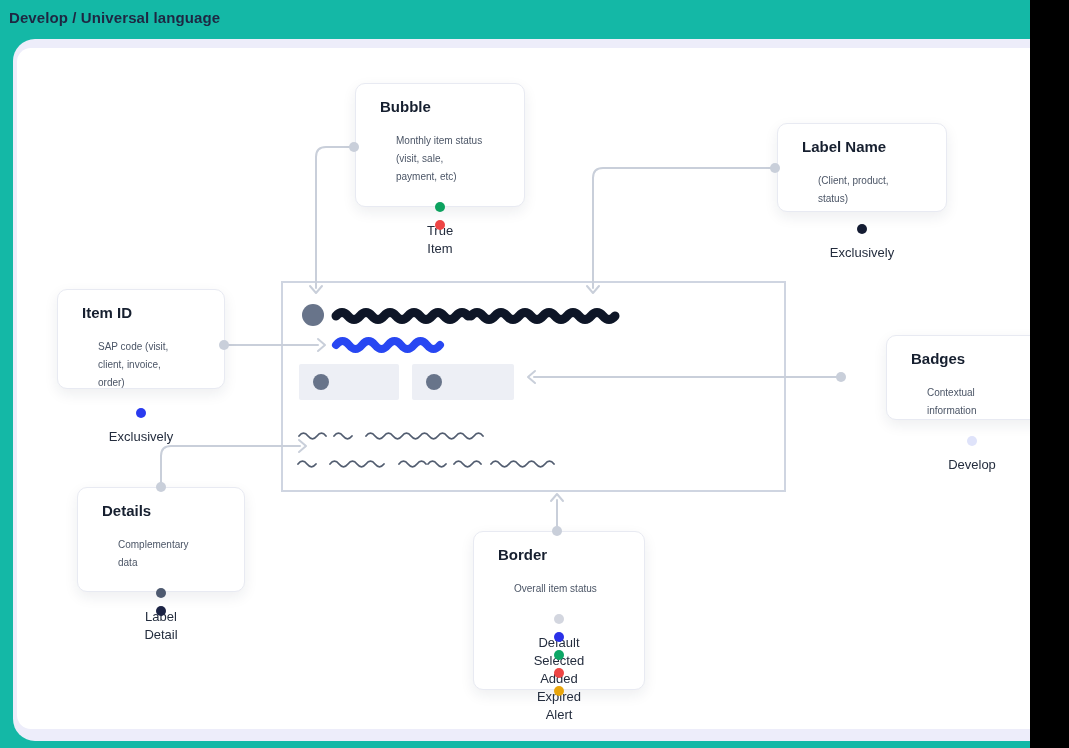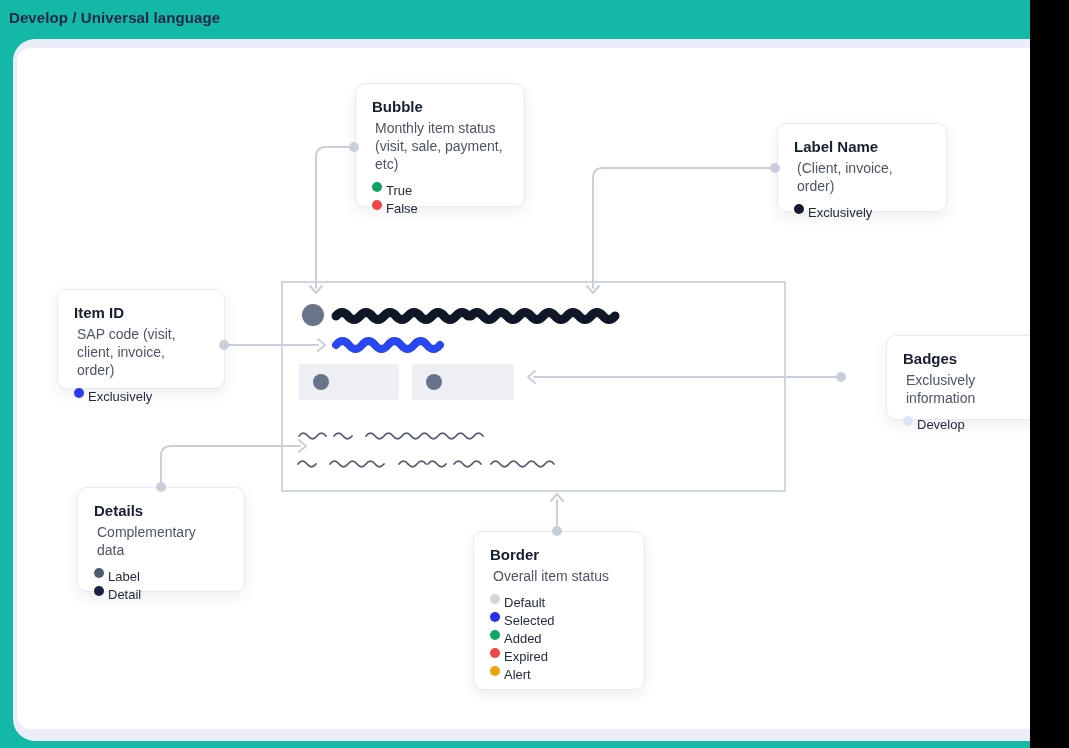--- a/index.html
+++ b/index.html
@@ -27,25 +27,25 @@
   svg.overlay{position:absolute;left:0;top:0;pointer-events:none;}
   .conn path{stroke:var(--connector);stroke-width:2;fill:none;stroke-linecap:round;stroke-linejoin:round;}
   .sq{fill:none;stroke-linecap:round;stroke-linejoin:round;}
   .sq-name{stroke:#0e1627;stroke-width:9;}
   .sq-id{stroke:#2847f2;stroke-width:8;}
   .sq-det{stroke:#525d70;stroke-width:1.8;}
 
   .conn-dot{position:absolute;width:10px;height:10px;border-radius:50%;background:var(--connector);}
 
   .card{position:absolute;background:#fff;border:1px solid var(--card-border);border-radius:10px;
-        box-shadow:0 5px 14px rgba(23,32,64,.08);padding:13px 16px;box-sizing:border-box;}
+        box-shadow:0 5px 14px rgba(23,32,64,.08);padding:13px 24px;box-sizing:border-box;}
   .card-title{margin:0 0 3px 0;font-size:15px;font-weight:600;color:var(--title);line-height:19px;}
-  .card-sub{margin:3px;font-size:14px;color:var(--sub);line-height:18px;}
+  .card-sub{margin:16px;font-size:10px;color:var(--sub);line-height:18px;}
   .legend{margin-top:9px;}
-  .legend-row{display:flex;align-items:flex-start;gap:4px;height:18px;}
+  .legend-row{display:flex;align-items:center;gap:10px;height:18px;flex-direction:column;}
   .dot{width:10px;height:10px;border-radius:50%;flex:none;}
   .legend-label{font-size:13px;color:var(--label);line-height:18px;}
 </style>
 </head>
 <body>
 
 <div class="stage">
 
   <div class="breadcrumb">Develop / Universal language</div>
 
@@ -116,29 +116,29 @@
       <span>Monthly item status</span><br>
       <span>(visit, sale, payment, etc)</span>
     </p>
     <div class="legend">
       <div class="legend-row">
         <span class="dot" style="background-color: rgb(13, 162, 95);"></span>
         <span class="legend-label">True</span>
       </div>
       <div class="legend-row">
         <span class="dot" style="background-color: rgb(238, 69, 69);"></span>
-        <span class="legend-label">False</span>
+        <span class="legend-label">Item</span>
       </div>
     </div>
   </section>
 
   <section class="card" style="left:777px;top:123px;width:170px;height:89px;">
     <h2 class="card-title">Label Name</h2>
     <p class="card-sub">
-      <span>(Client, invoice, order)</span>
+      <span>(Client, product, status)</span>
     </p>
     <div class="legend">
       <div class="legend-row">
         <span class="dot" style="background-color: rgb(20, 28, 51);"></span>
         <span class="legend-label">Exclusively</span>
       </div>
     </div>
   </section>
 
   <section class="card" style="left:57px;top:289px;width:168px;height:100px;">
@@ -151,21 +151,21 @@
       <div class="legend-row">
         <span class="dot" style="background-color: rgb(42, 59, 239);"></span>
         <span class="legend-label">Exclusively</span>
       </div>
     </div>
   </section>
 
   <section class="card" style="left:886px;top:335px;width:172px;height:85px;">
     <h2 class="card-title">Badges</h2>
     <p class="card-sub">
-      <span>Exclusively information</span>
+      <span>Contextual information</span>
     </p>
     <div class="legend">
       <div class="legend-row">
         <span class="dot" style="background-color: rgb(223, 227, 250);"></span>
         <span class="legend-label">Develop</span>
       </div>
     </div>
   </section>
 
   <section class="card" style="left:473px;top:531px;width:172px;height:159px;">

